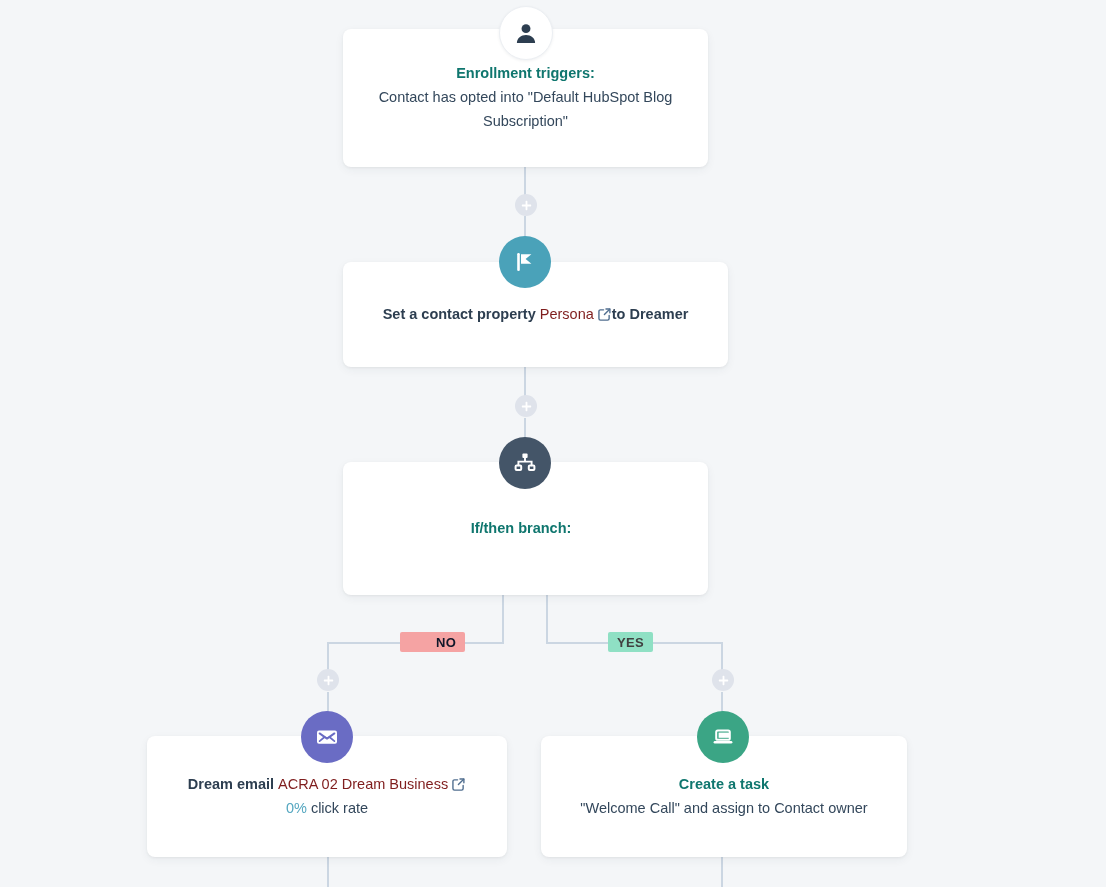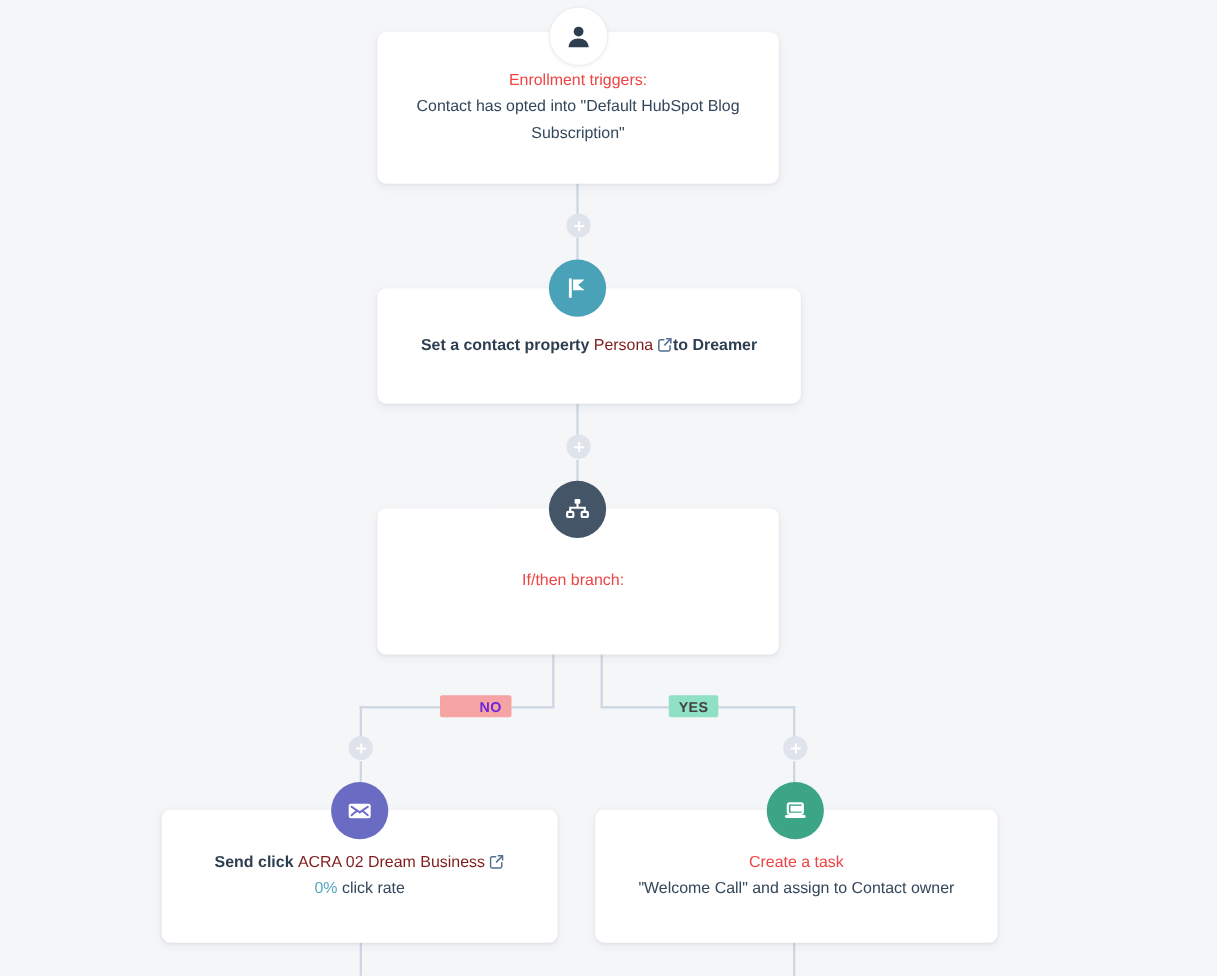--- a/index.html
+++ b/index.html
@@ -58,21 +58,21 @@
     align-items: center;
     justify-content: center;
     font-size: 13px;
     font-weight: bold;
     letter-spacing: 0.3px;
     border-radius: 2px;
     white-space: nowrap;
   }
   .badge-no {
     background: #f5a3a3;
-    color: #6d28d9;
+    color: #0f172a;
     padding-left: 36px;
   }
   .badge-yes {
     background: #8fe0c4;
     color: #404040;
   }
 
   
   .card {
     position: absolute;
@@ -87,22 +87,22 @@
     text-align: center;
     padding: 14px 22px 16px 22px;
   }
   .card-line {
     font-size: 14.5px;
     line-height: 24px;
     color: #33475b;
     max-width: 100%;
   }
   .card-line.title {
-    font-weight: normal;
-    color: #ef4444;
+    font-weight: bold;
+    color: #0f766e;
   }
   .card-line.body {
     color: #33475b;
   }
   .t-bold { font-weight: bold; color: #2d3e50; text-align: center; }
   .t-link { color: #7f1d1d; }
   .t-teal { color: #55a7c0; }
 
   
   .node-icon {
@@ -226,21 +226,21 @@
     <svg width="24" height="24" viewBox="0 0 24 24" aria-hidden="true">
       <rect x="9.4" y="2.6" width="5.2" height="4.4" rx="1" fill="#ffffff"></rect>
       <rect x="2.6" y="14.4" width="5.6" height="4.6" rx="1" fill="none" stroke="#ffffff" stroke-width="2"></rect>
       <rect x="15.8" y="14.4" width="5.6" height="4.6" rx="1" fill="none" stroke="#ffffff" stroke-width="2"></rect>
       <path d="M12 7.2v3.4M5.4 14.2v-3.6h13.2v3.6" fill="none" stroke="#ffffff" stroke-width="1.9" stroke-linecap="round"></path>
     </svg>
   </div>
 
   <div class="card" style="left:147px; top:736px; width:360px; height:121px;">
     <div class="card-line">
-      <span class="t-bold">Send click </span><span class="t-link">ACRA 02 Dream Business</span><span class="ext-icon"><svg width="13" height="13" viewBox="0 0 14 14" aria-hidden="true">
+      <span class="t-bold">Dream email </span><span class="t-link">ACRA 02 Dream Business</span><span class="ext-icon"><svg width="13" height="13" viewBox="0 0 14 14" aria-hidden="true">
             <path d="M6 2H2.6A1.6 1.6 0 0 0 1 3.6v7.8A1.6 1.6 0 0 0 2.6 13h7.8a1.6 1.6 0 0 0 1.6-1.6V8" fill="none" stroke="#516f90" stroke-width="1.5" stroke-linecap="round"></path>
             <path d="M8.6 1h4.2v4.2" fill="none" stroke="#516f90" stroke-width="1.5" stroke-linecap="round" stroke-linejoin="round"></path>
             <path d="M12.6 1.3 6.9 7" fill="none" stroke="#516f90" stroke-width="1.5" stroke-linecap="round"></path>
           </svg></span>
     </div>
     <div class="card-line body">
       <span class="t-teal">0%</span><span> click rate</span>
     </div>
   </div>
   <div class="node-icon email" style="left:301px; top:711px;">

